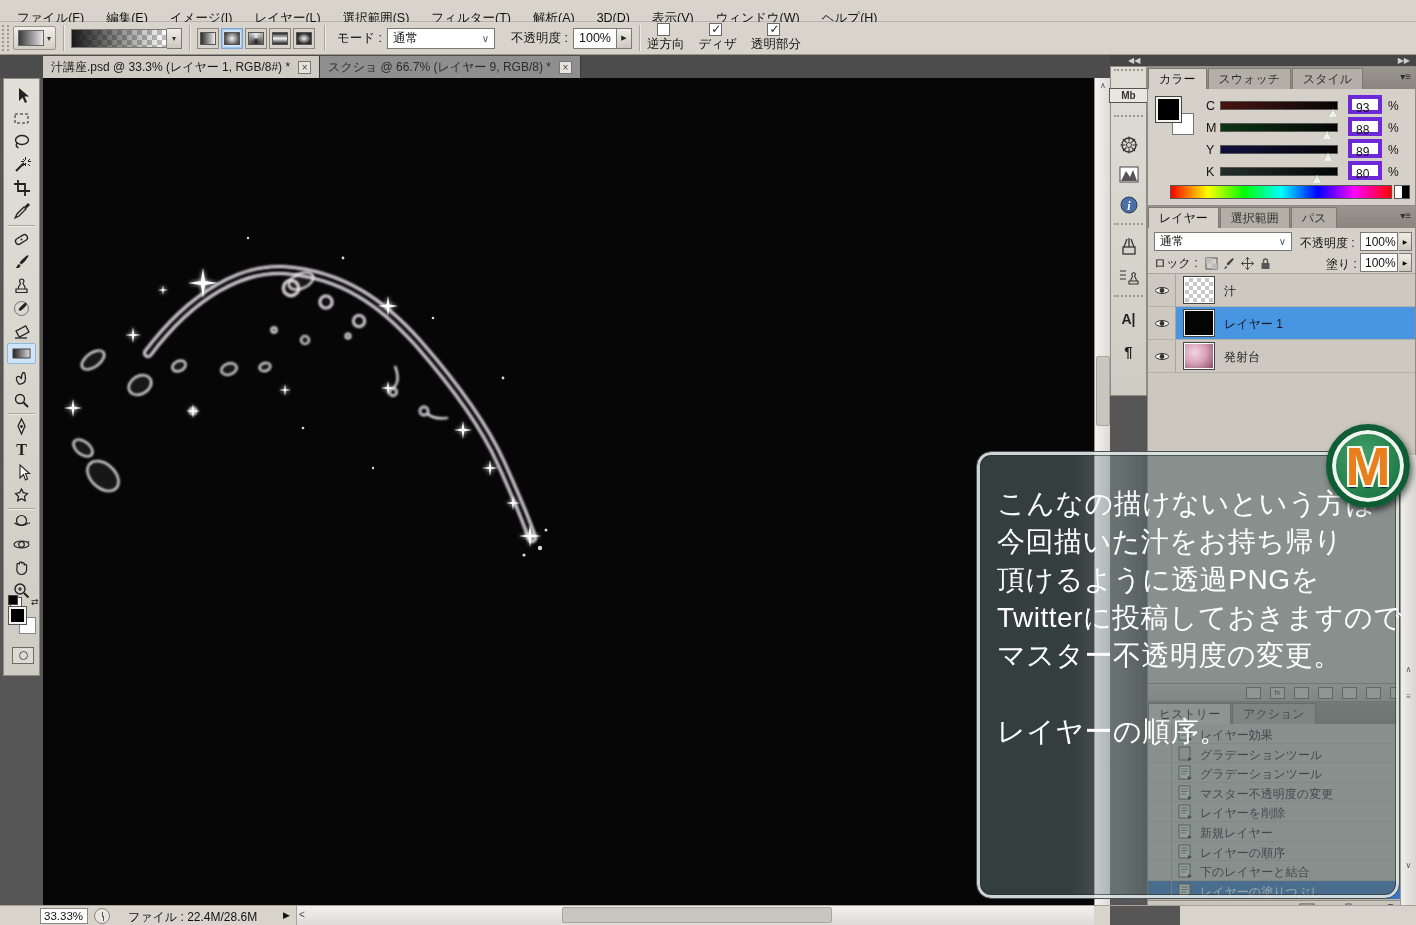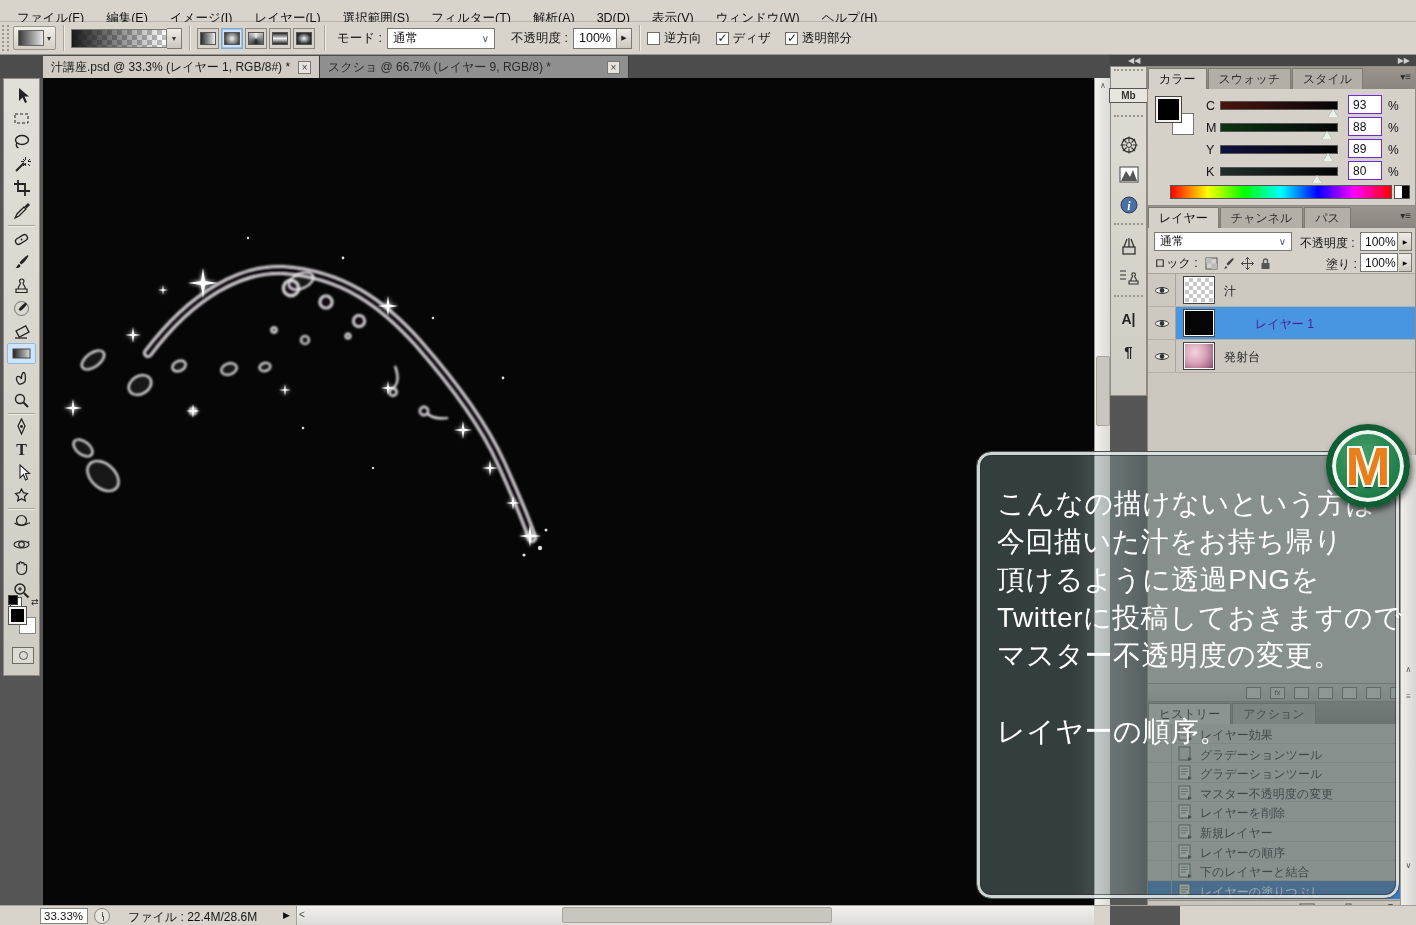--- a/index.html
+++ b/index.html
@@ -27,30 +27,30 @@
   .g-linear { background:linear-gradient(to right,#2b2b2b,#efefef); }
   .g-radial { background:radial-gradient(circle at 50% 50%,#f2f2f2,#2b2b2b); }
   .g-angle { background:conic-gradient(#efefef,#222,#efefef); }
   .g-reflect { background:linear-gradient(to bottom,#222,#eee 50%,#222); }
   .g-diamond { background:radial-gradient(closest-side,#f2f2f2,#2a2a2a); }
   .opt-label { font-size:12.5px; color:#111; margin:0 5px; white-space:nowrap; }
   .dropdown { width:108px; height:21px; background:#fff; border:1px solid #7c7873; display:flex; align-items:center; justify-content:space-between; padding:0 5px; font-size:12.5px; color:#111; }
   .dd-v { color:#557; font-size:10px; }
   .valbox { width:44px; height:21px; background:#fff; border:1px solid #7c7873; font-size:12.5px; color:#111; display:flex; align-items:center; padding-left:5px; }
   .spinbtn { width:15px; height:21px; border:1px solid #7c7873; border-left:none; background:linear-gradient(#f0ede7,#ccc8bf); font-size:7px; display:flex; align-items:center; justify-content:center; color:#222; }
-  .cbrow { display:flex; align-items:center; margin-right:14px; }
+  .cbrow { display:flex; align-items:center; margin-right:14px;flex-direction:column; }
   .cb { width:13px; height:13px; border:1px solid #6f6b64; background:#fff; margin-right:4px; position:relative; }
   .cb.checked::after { content:"✓"; position:absolute; left:1px; top:-2px; font-size:12px; color:#222; }
   .cb-label { font-size:12.5px; color:#111; }
 
   
   .tabstrip { position:absolute; left:0; top:55px; width:1110px; height:23px; background:#4c4c4c; display:flex; align-items:flex-end; padding-left:43px; }
   .doctab { height:22px; display:flex; align-items:center; padding:0 8px; font-size:12px; border-right:1px solid #3a3a3a; white-space:nowrap; }
   .doctab.active { background:#d0ccc3; color:#1a1a1a; }
-  .doctab.inactive { background:#8f8f8f; color:#2c2c2c;gap:48px; }
+  .doctab.inactive { background:#8f8f8f; color:#2c2c2c; }
   .tab-close { margin-left:8px; width:13px; height:13px; border:1px solid #777; background:#e6e3dc; font-size:10px; line-height:11px; text-align:center; color:#444; }
 
   
   .toolbar { position:absolute; left:0; top:78px; width:43px; height:827px; background:#565656; }
   .toolcol { position:absolute; left:3px; top:0; width:37px; height:598px; background:linear-gradient(#e2dfd8,#cfccc3); border:1px solid #8f8b83; }
   .tool { position:absolute; left:3px; width:29px; height:21px; display:flex; align-items:center; justify-content:center; }
   .tool svg { display:block; }
   .tool.sel { background:#cfe4f8; border:1px solid #8fb8e0; border-radius:2px; }
   .tsep { position:absolute; left:4px; width:27px; border-top:1px solid #a9a59c; box-shadow:0 1px 0 #efece6; }
   .fgbg { position:absolute; left:5px; top:528px; width:30px; height:30px; }
@@ -87,38 +87,38 @@
 
   
   .cp-body { position:relative; height:115px; }
   .cp-swatch { position:absolute; left:8px; top:8px; width:42px; height:42px; }
   .cp-fg { position:absolute; left:0; top:0; width:25px; height:25px; background:#000; border:2px solid #f5f3ee; outline:1px solid #444; }
   .cp-bg { position:absolute; left:16px; top:16px; width:22px; height:22px; background:#fff; border:1px solid #777; }
   .cp-row { position:absolute; left:58px; width:205px; height:20px; }
   .cp-lab { position:absolute; left:0; top:2px; font-size:12.5px; color:#111; }
   .cp-bar { position:absolute; left:14px; top:4px; width:118px; height:9px; border:1px solid #555; }
   .cp-thumb { position:absolute; top:12px; width:0; height:0; border-left:5px solid transparent; border-right:5px solid transparent; border-bottom:8px solid #e8f2e8; filter:drop-shadow(0 0 0.5px #333); }
-  .cp-val { position:absolute; left:142px; top:-2px; width:34px; height:19px; background:#fff; border:1px solid #6d28d9; font-size:12px; color:#111; padding:2px 0 0 4px; }
+  .cp-val { position:absolute; left:142px; top:-2px; width:34px; height:19px; background:#fff; border:4px solid #6d28d9; font-size:12px; color:#111; padding:2px 0 0 4px; }
   .cp-pct { position:absolute; left:182px; top:2px; font-size:12px; color:#111; }
   .rainbow { position:absolute; left:22px; top:96px; width:222px; height:14px; border:1px solid #555; background:linear-gradient(to right,#f00,#ff0,#0f0,#0ff,#00f,#f0f,#f00); }
   .rb-ends { position:absolute; left:246px; top:96px; width:16px; height:14px; border:1px solid #555; background:linear-gradient(to right,#fff 50%,#000 50%); }
 
   
   .lp-ctrl { position:relative; height:46px; border-bottom:1px solid #a9a59c; }
   .lp-blend { position:absolute; left:6px; top:4px; width:138px; height:19px; background:#fff; border:1px solid #7c7873; font-size:12px; color:#111; display:flex; justify-content:space-between; align-items:center; padding:0 5px; }
   .lp-opl { position:absolute; left:152px; top:7px; font-size:12px; color:#111; }
   .lp-opv { position:absolute; left:212px; top:4px; width:38px; height:19px; background:#fff; border:1px solid #7c7873; font-size:12px; padding:2px 0 0 4px; color:#111; }
   .lp-sp { position:absolute; left:251px; top:4px; width:13px; height:19px; border:1px solid #7c7873; border-left:none; background:linear-gradient(#f0ede7,#ccc8bf); font-size:6px; display:flex; align-items:center; justify-content:center; }
   .lp-lockrow { position:absolute; left:6px; top:26px; width:260px; height:18px; font-size:12px; color:#111; display:flex; align-items:center; }
   .lock-ic { width:15px; height:15px; margin-right:3px; display:flex; align-items:center; justify-content:center; }
   .lp-fill-l { position:absolute; left:172px; top:2px; font-size:12px; }
   .layerlist { position:relative; }
   .lrow { position:relative; height:33px; border-bottom:1px solid #b5b1a8; background:#cdc9c1; }
   .lrow.sel { background:#4896e2; }
-  .lrow.sel .lname { color:#4c1d95;margin-left:31px; }
+  .lrow.sel .lname { color:#0f172a; }
   .eyebox { position:absolute; left:0; top:0; width:28px; height:32px; border-right:1px solid #a9a59c; display:flex; align-items:center; justify-content:center; background:#cdc9c1; }
   .lthumb { position:absolute; left:36px; top:3px; width:30px; height:26px; border:1px solid #fff; outline:1px solid #444; }
   .lth-checker { background:conic-gradient(#c8c8c8 25%,#fff 0 50%,#c8c8c8 0 75%,#fff 0); background-size:8px 8px; }
   .lth-black { background:#050505; }
   .lth-img { background:radial-gradient(circle at 35% 35%,#f3d3e0,#d9a4bb 45%,#a96d88 80%,#7e4a62); }
   .lname { position:absolute; left:76px; top:9px; font-size:12px; color:#1c1c1c; }
   .lp-empty { height:310px; background:#ccc8c0; }
   .lp-foot { height:18px; background:linear-gradient(#cbc7bf,#b7b3ab); border-top:1px solid #918d85; display:flex; justify-content:flex-end; gap:9px; align-items:center; padding-right:10px; }
   .lf-ic { width:15px; height:12px; border:1px solid #6f6b64; background:#dad7cf; font-size:8px; line-height:10px; text-align:center; color:#444; }
 
@@ -557,21 +557,21 @@
           <span class="cp-pct">%</span>
         </div>
         <div class="rainbow"></div>
         <div class="rb-ends"></div>
       </div>
     </div>
 
     <div class="panel" style="top:150px; height:496px;">
       <div class="ptabs">
         <div class="ptab active">レイヤー</div>
-        <div class="ptab">チャンネル</div>
+        <div class="ptab">選択範囲</div>
         <div class="ptab">パス</div>
         <div class="pmenu">▾≡</div>
       </div>
       <div class="lp-ctrl">
         <div class="lp-blend">
           <span>通常</span>
           <span class="dd-v">∨</span>
         </div>
         <span class="lp-opl">不透明度 :</span>
         <div class="lp-opv">100%</div>

